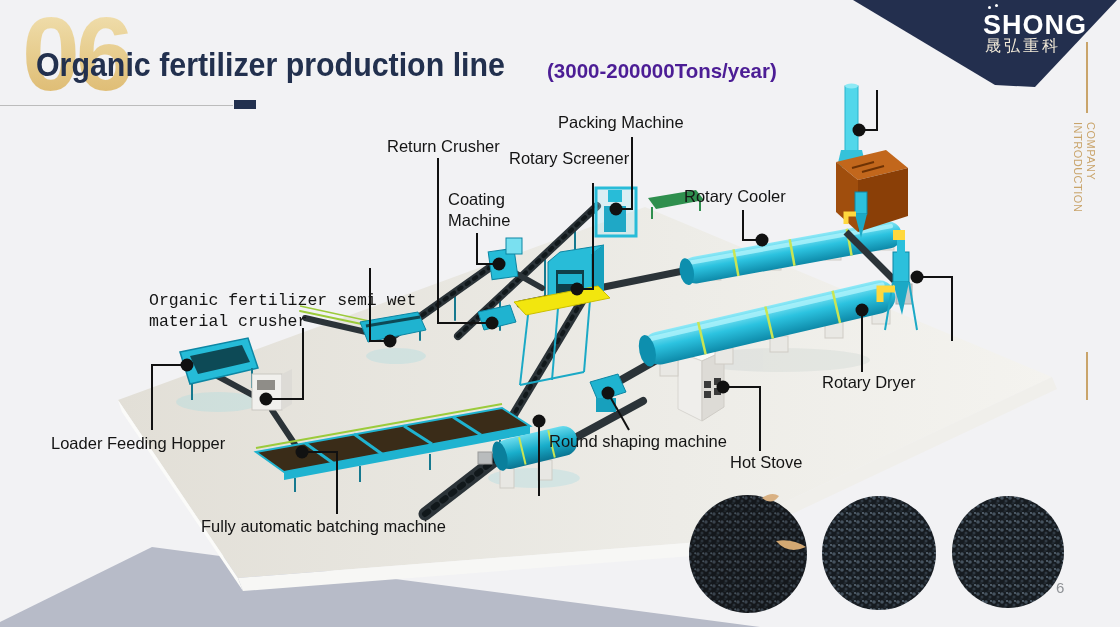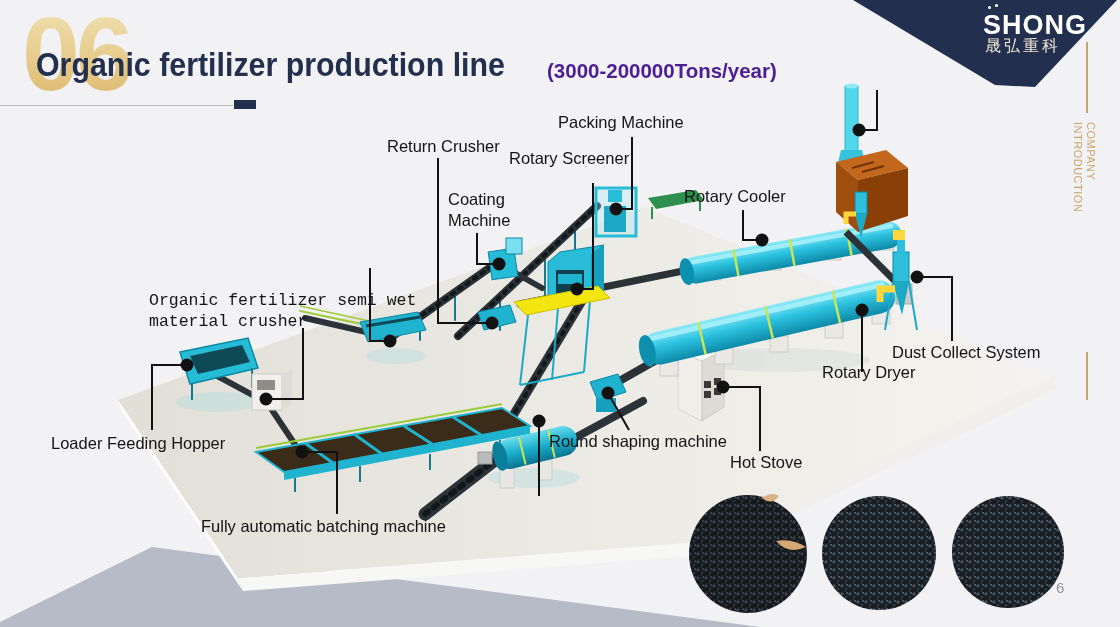--- a/index.html
+++ b/index.html
@@ -313,22 +313,21 @@
 
   <div id="label-layer" class="layer">
       <div class="machine-label" style="left: 558px; top: 112px;">Packing Machine</div>
       <div class="machine-label" style="left: 387px; top: 136px;">Return Crusher</div>
       <div class="machine-label" style="left: 509px; top: 148px;">Rotary Screener</div>
       <div class="machine-label" style="left: 448px; top: 189px;">Coating
 Machine</div>
       <div class="machine-label" style="left: 684px; top: 186px;">Rotary Cooler</div>
       <div class="machine-label" style="left: 149px; top: 290px; font-family: Liberation Mono, monospace;">Organic fertilizer semi wet
 material crusher</div>
-      <div class="machine-label" style="left: 892px; top: 342px;">Dust Collect System</div>
-      <div class="machine-label" style="left: 822px; top: 362px;">Rotary Dryer</div>
+      <div class="machine-label" style="left: 822px; top: 372px;">Rotary Dryer</div>
       <div class="machine-label" style="left: 51px; top: 433px;">Loader Feeding Hopper</div>
       <div class="machine-label" style="left: 549px; top: 431px;">Round shaping machine</div>
       <div class="machine-label" style="left: 730px; top: 452px;">Hot Stove</div>
       <div class="machine-label" style="left: 201px; top: 516px;">Fully automatic batching machine</div>
     </div>
 
   <div id="header-layer" class="layer">
     <div class="big-number">06</div>
     <div class="page-title">Organic fertilizer production line</div>
     <div class="title-capacity">(3000-200000Tons/year)</div>

